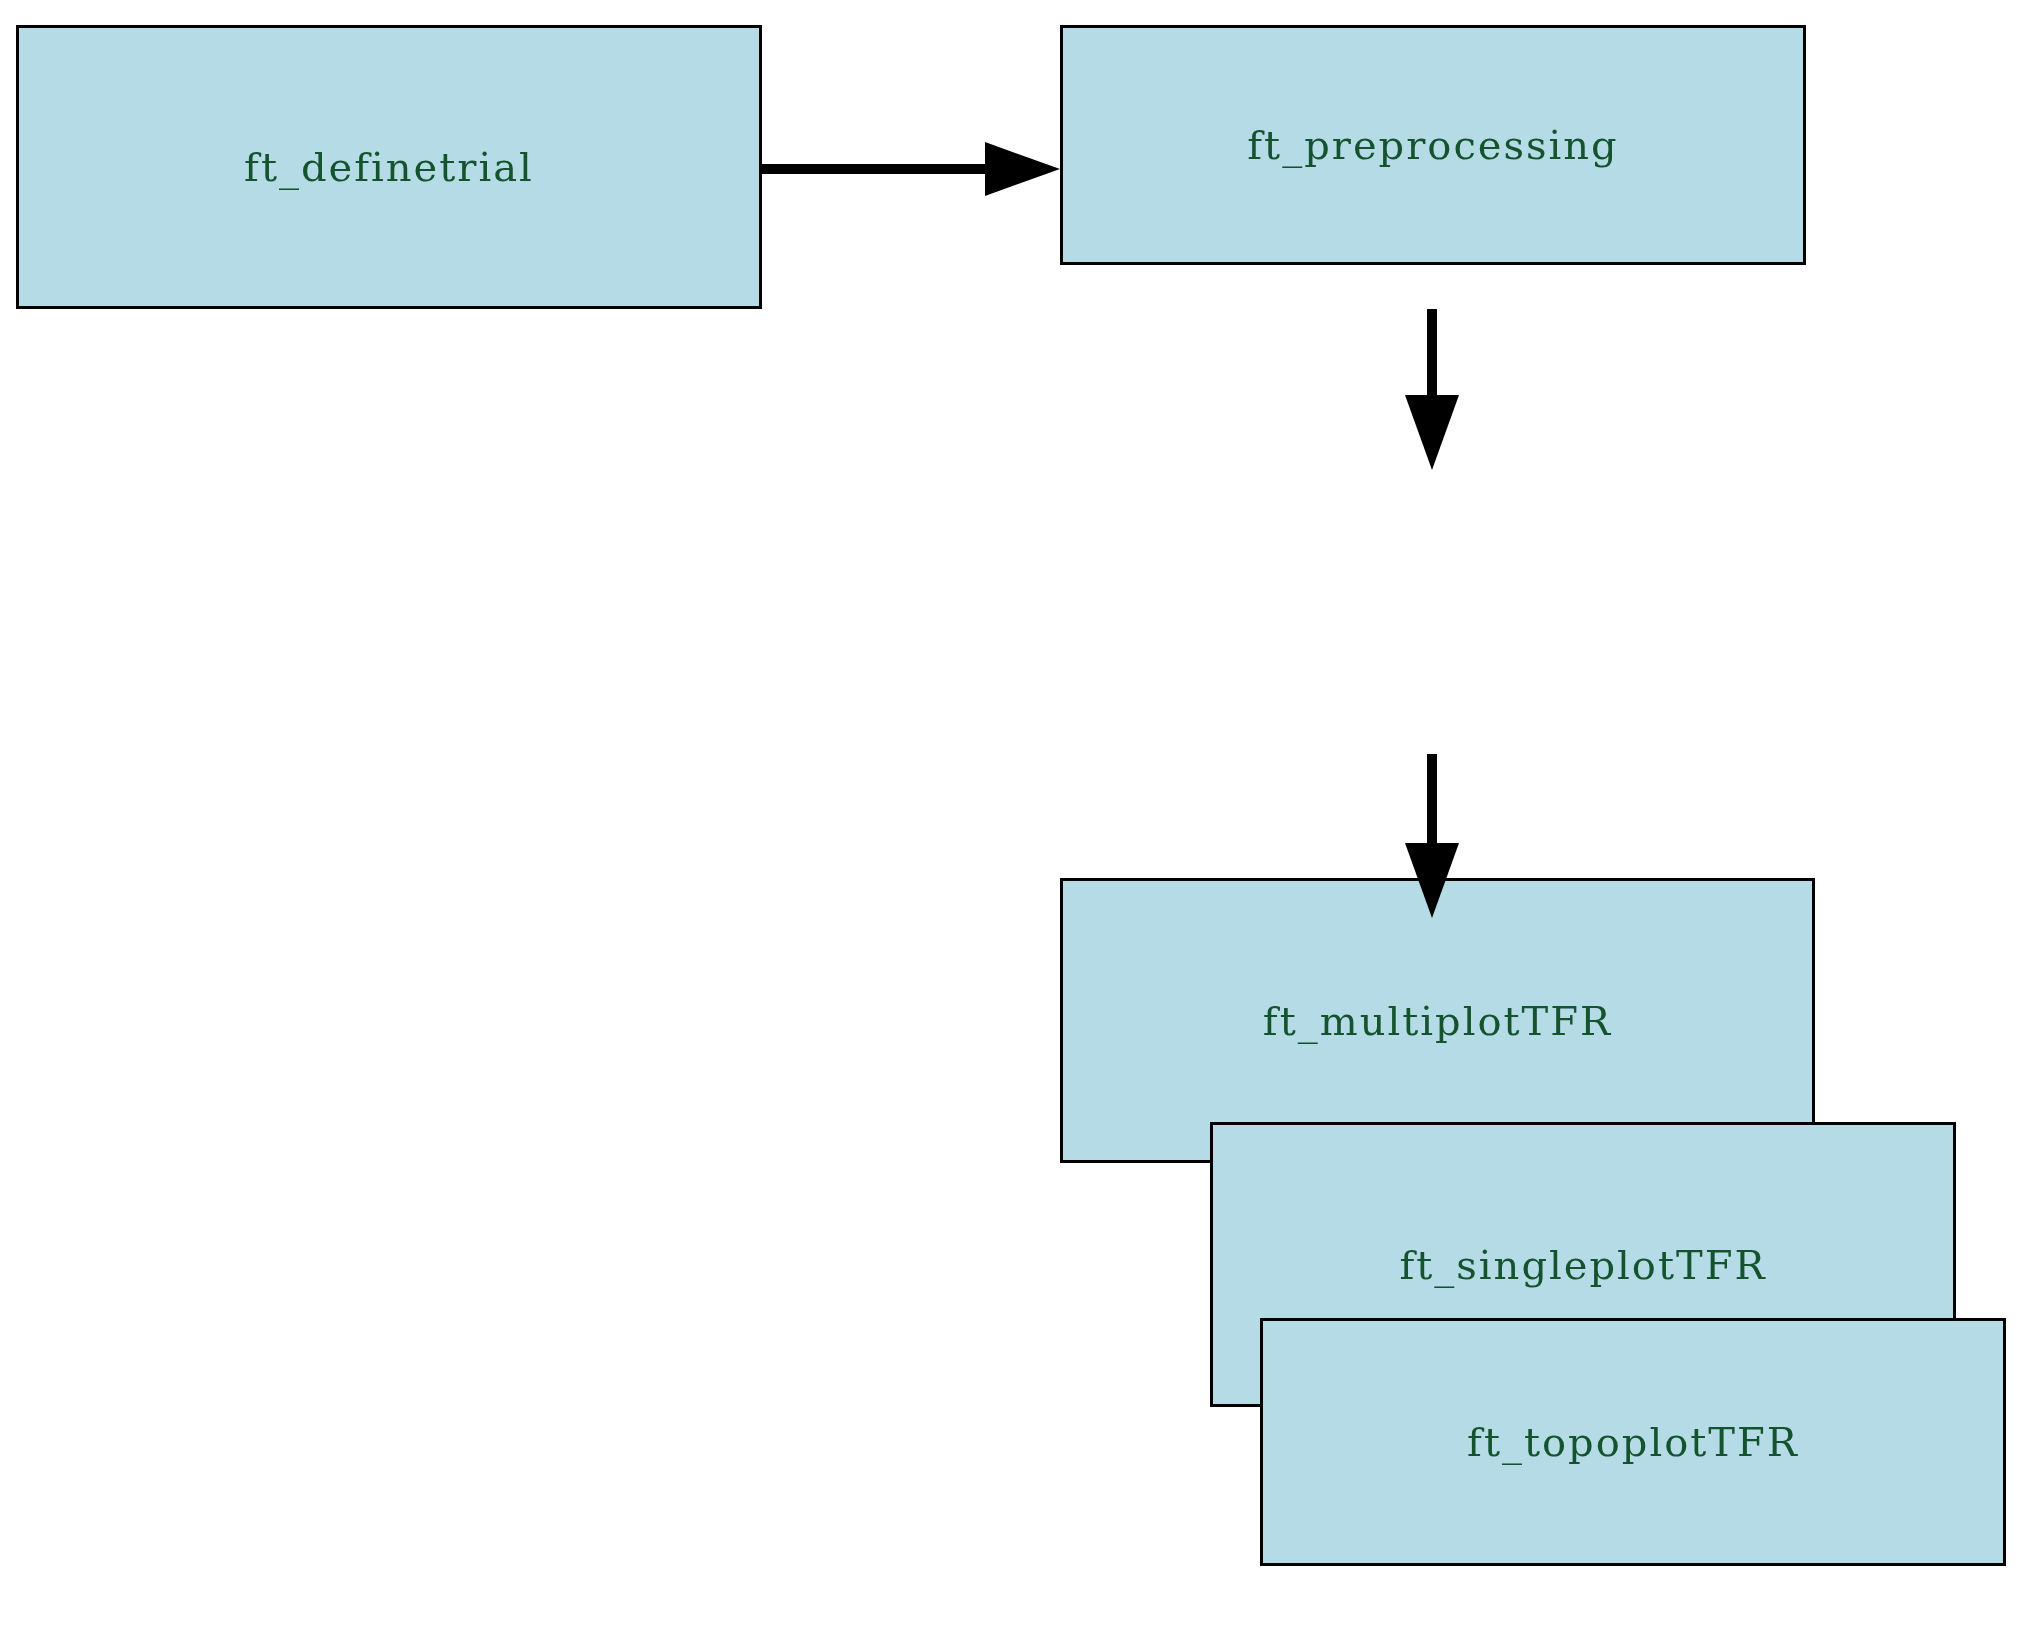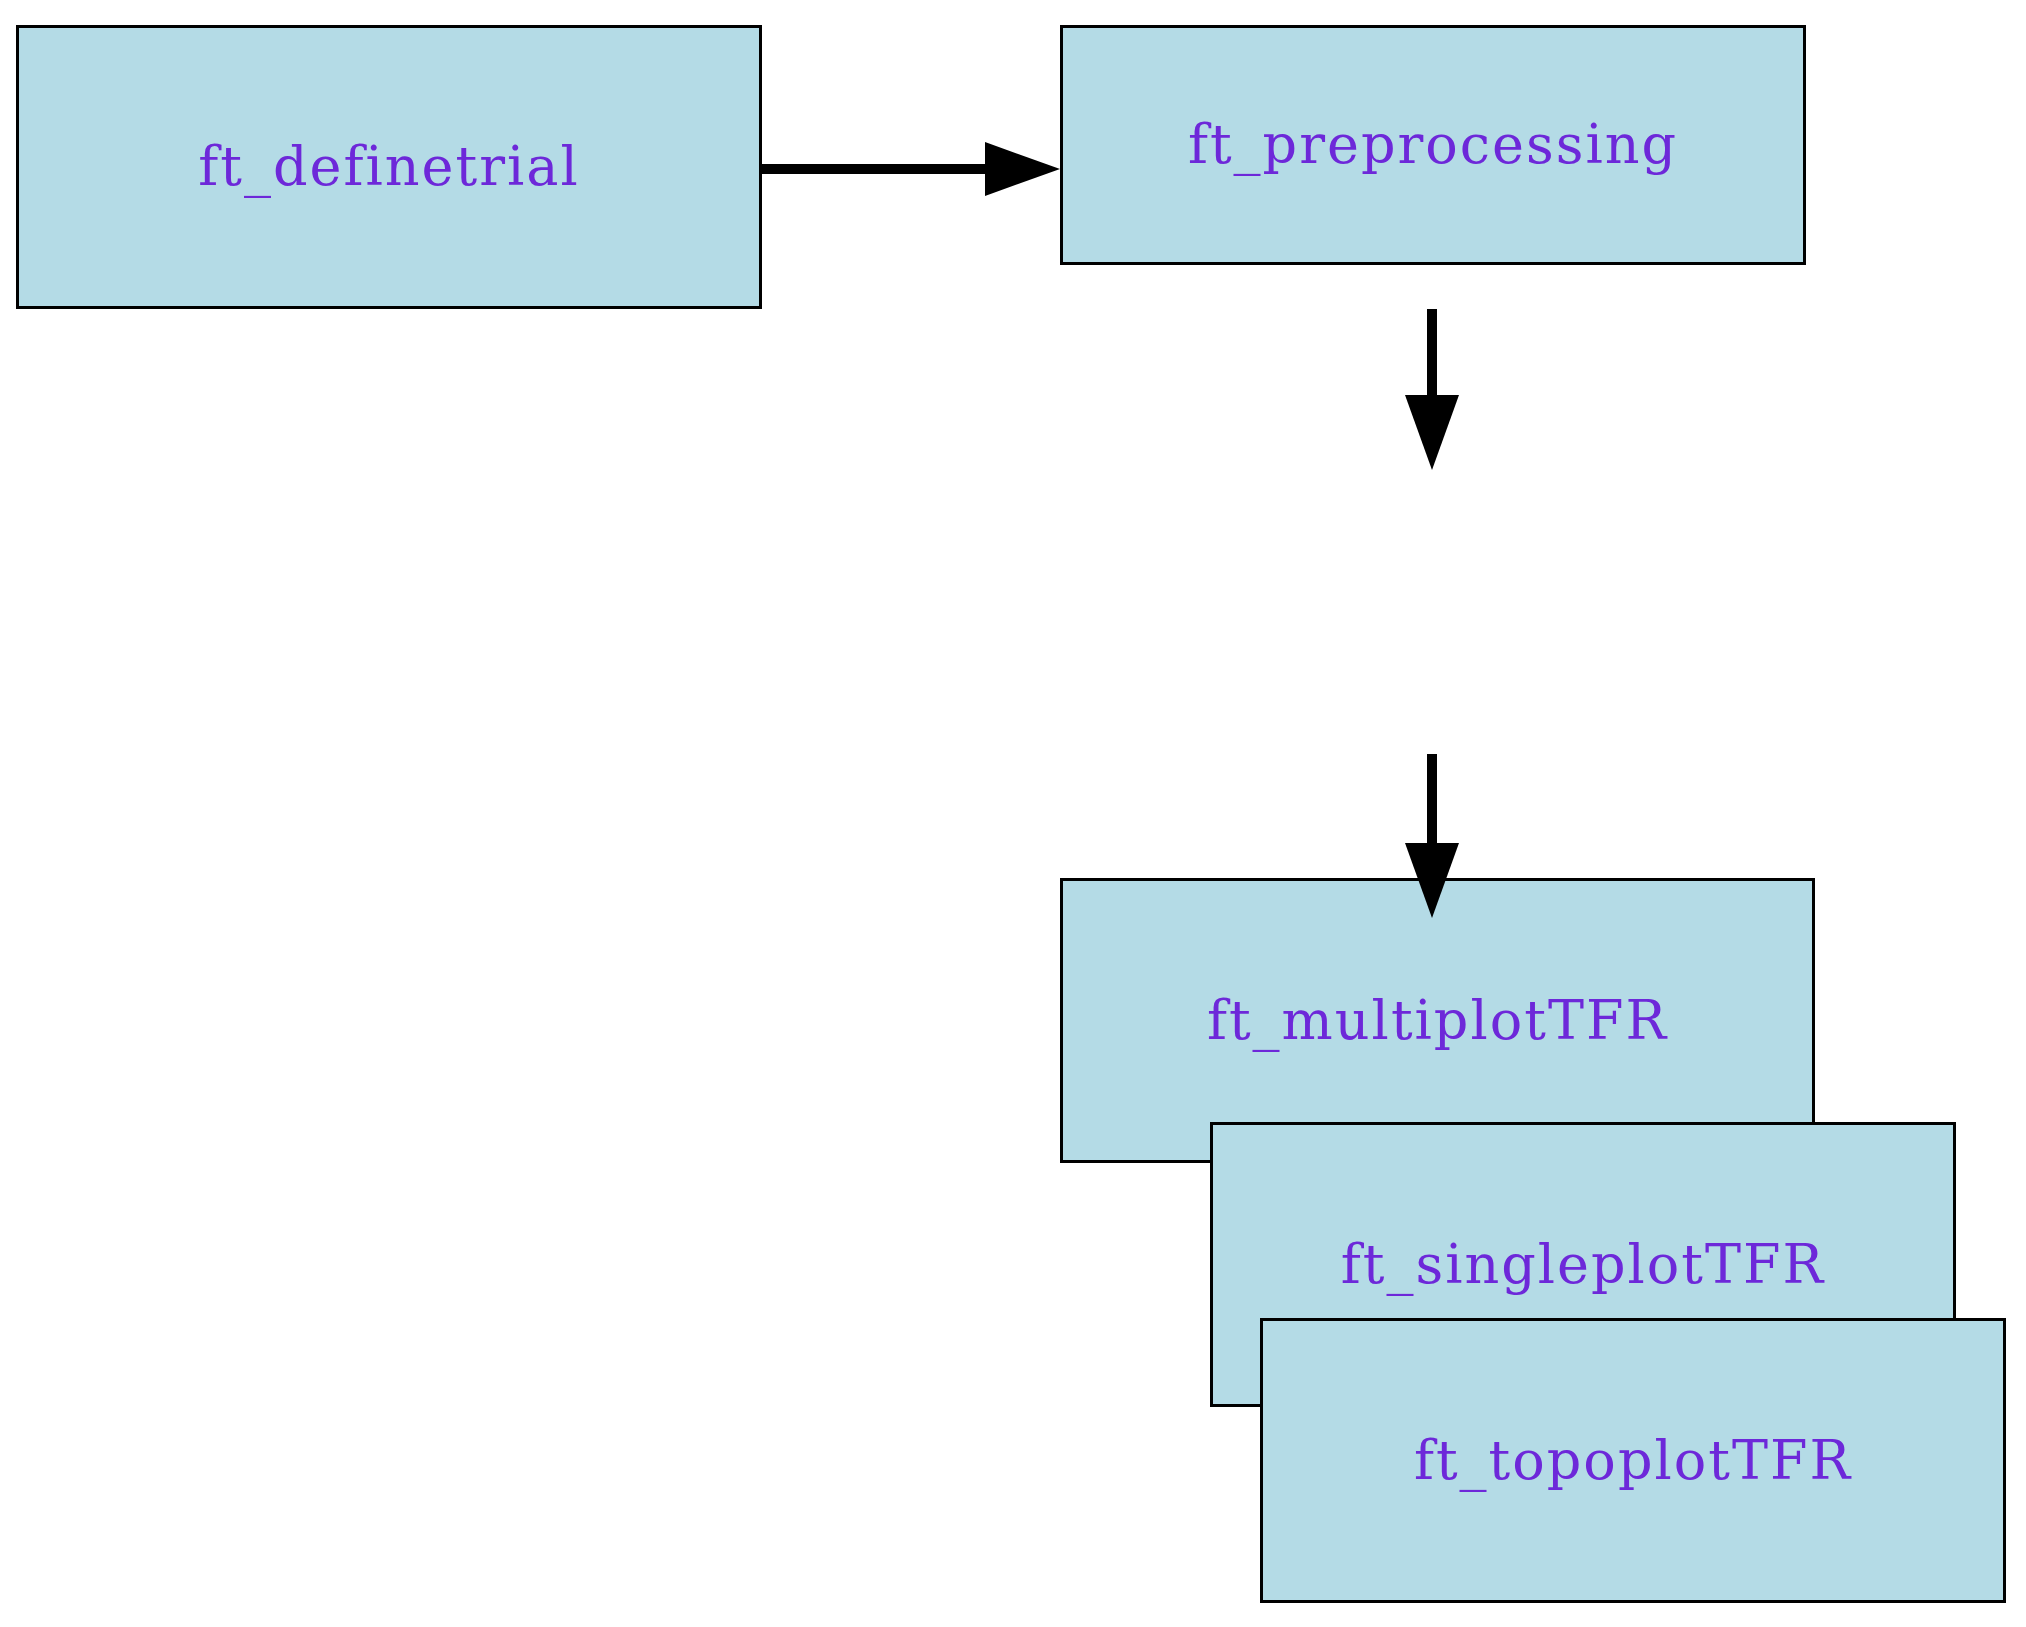--- a/index.html
+++ b/index.html
@@ -19,23 +19,23 @@
     position: absolute;
     box-sizing: border-box;
     background: #b4dbe6;
     border: 3px solid #000000;
     display: flex;
     align-items: center;
     justify-content: center;
   }
   .node-label {
     font-family: "DejaVu Serif", "Liberation Serif", serif;
-    font-size: 54px;
+    font-size: 40px;
     letter-spacing: 2px;
-    color: #6d28d9;
+    color: #14532d;
     white-space: nowrap;
     line-height: 1;
     font-weight: 400;
   }
   
   .z1 { z-index: 1; }
   .z2 { z-index: 2; }
   .z3 { z-index: 3; }
 
   .edge {
@@ -59,21 +59,21 @@
 
 
   <div class="node z1" style="left: 1060px; top: 878px; width: 755px; height: 285px; background: rgb(180, 219, 230); border-color: rgb(0, 0, 0);">
     <span class="node-label">ft_multiplotTFR</span>
   </div>
 
   <div class="node z2" style="left: 1166px; top: 1122px; width: 746px; height: 285px; background: rgb(180, 219, 230); border-color: rgb(0, 0, 0); margin-left: 44px;">
     <span class="node-label">ft_singleplotTFR</span>
   </div>
 
-  <div class="node z3" style="left: 1260px; top: 1318px; width: 746px; height: 285px; background: rgb(180, 219, 230); border-color: rgb(0, 0, 0);">
+  <div class="node z3" style="left: 1260px; top: 1318px; width: 746px; height: 248px; background: rgb(180, 219, 230); border-color: rgb(0, 0, 0);">
     <span class="node-label">ft_topoplotTFR</span>
   </div>
 
   <div class="edge" style="left: 722px; top: 129px; width: 378px; height: 80px;">
       <svg width="378" height="80" viewBox="0 0 378 80">
         <rect x="40" y="35" width="225" height="10" fill="#000000"></rect>
         <polygon points="263,13 338,40 263,67" fill="#000000"></polygon>
       </svg>
     </div>
   <div class="edge" style="left: 1392px; top: 269px; width: 80px; height: 241px;">

